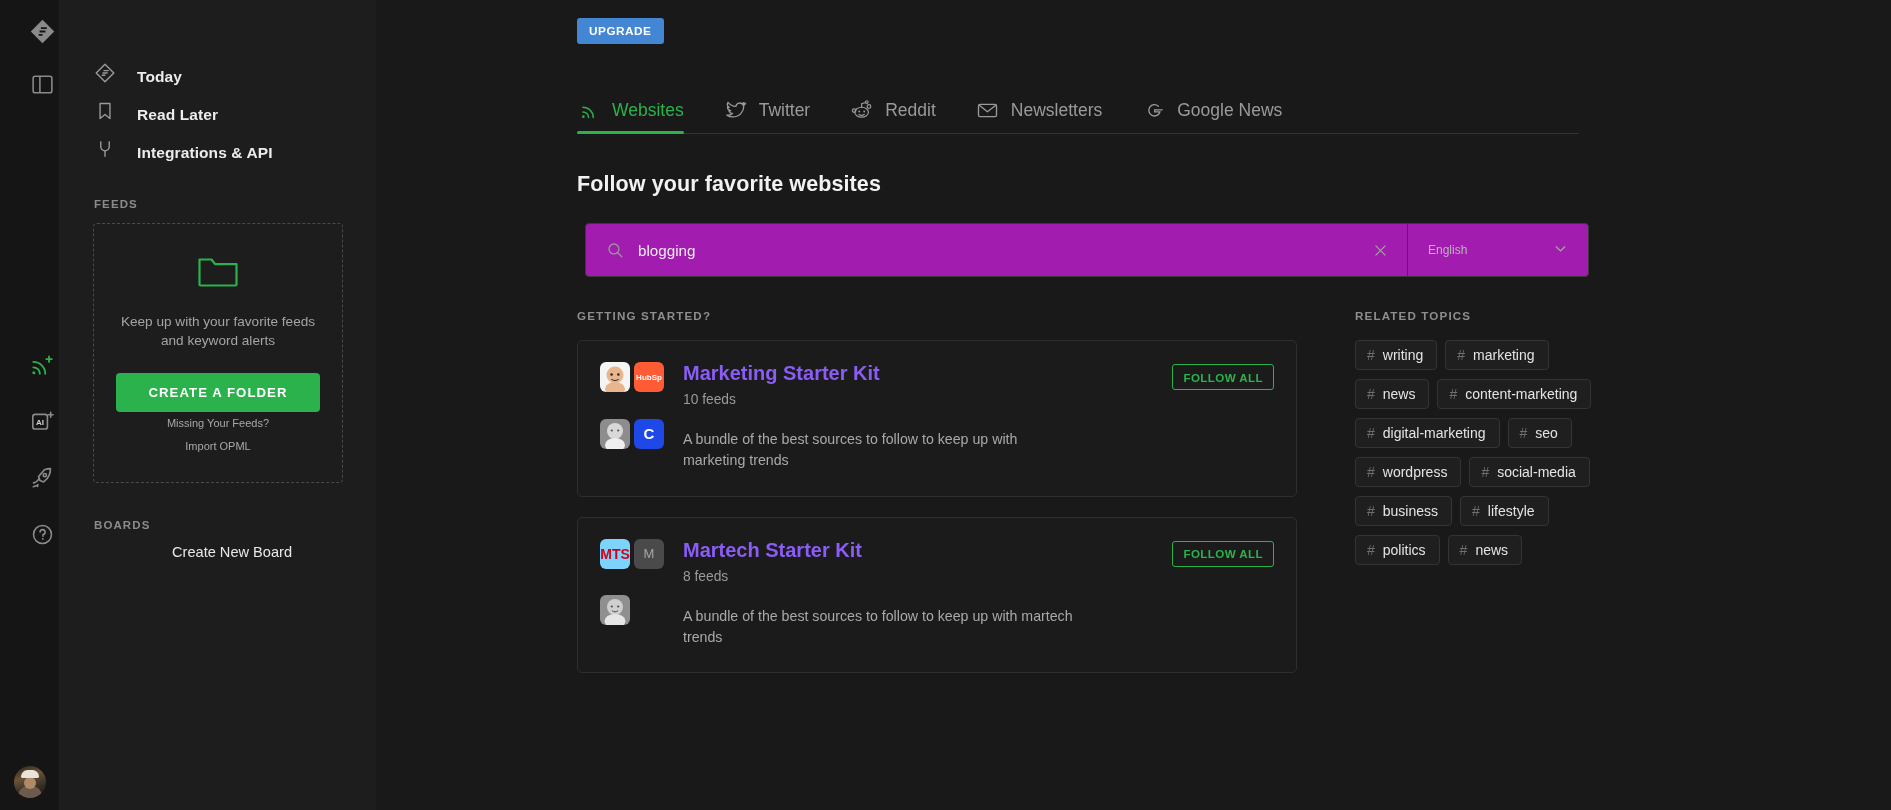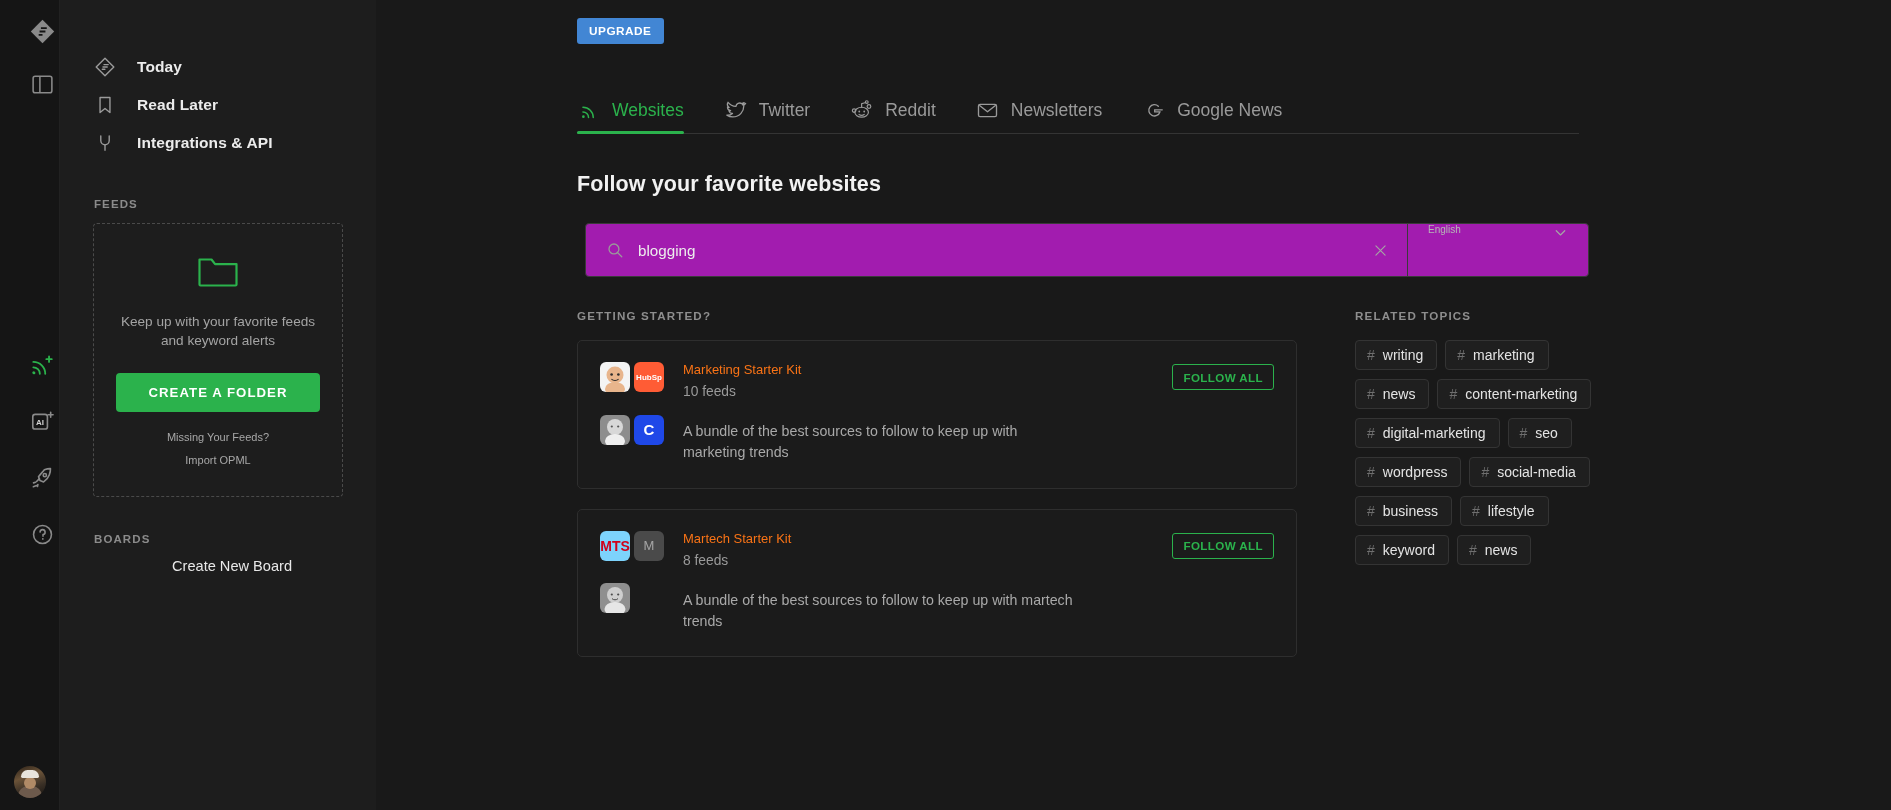--- a/index.html
+++ b/index.html
@@ -50,21 +50,21 @@
   
   .sidebar {
     width: 316px; flex: 0 0 316px;
     height: 810px;
     background: #1d1d1d;
     padding: 0 0 0 0;
     position: relative;
   }
   .nav-list { padding: 48px 0 0 0; }
   .nav-item {
-    display: flex; align-items: center;
+    display: flex; align-items: flex-end;
     height: 38px;
     padding-left: 32px;
     cursor: pointer;
   }
   .nav-item .nav-ico {
     width: 26px; height: 26px; margin-right: 19px;
     display:flex; align-items:center; justify-content:center;
     color: #9b9b9b; flex: 0 0 26px;
   }
   .nav-item .nav-label {
@@ -86,21 +86,21 @@
     color: #a4a4a4; font-size: 13.6px; line-height: 1.42;
     margin-bottom: 22px;
   }
   .btn-create {
     display: block; width: 100%;
     background: #2bb24c; color: #fff;
     border: none; border-radius: 4px;
     height: 39px;
     font-family: "Liberation Sans", sans-serif;
     font-size: 13.2px; font-weight: bold; letter-spacing: 1.05px;
-    cursor: pointer; margin-bottom: 14px;
+    cursor: pointer; margin-bottom: 0;
   }
   .link-sub {
     display:block; color:#a8a8a8; font-size: 11px;
     text-decoration: none; line-height: 2.1; cursor: pointer;
   }
   .boards-item {
     color: #e8e8e8; font-size: 14.6px;
     padding-left: 112px; margin-top: 2px; cursor: pointer;
   }
 
@@ -159,23 +159,23 @@
     color: #ededed; font-size: 15.2px;
     font-family: "Liberation Sans", sans-serif;
   }
   .search-clear {
     width: 54px; display: flex; align-items: center; justify-content: center;
     color: #a5a5a5; cursor: pointer; background: none; border: none;
   }
   .lang-select {
     width: 181px; flex: 0 0 181px;
     border-left: 1px solid #3a3a3a;
-    display: flex; align-items: flex-start; justify-content: space-between;
+    display: flex; align-items: center; justify-content: space-between;
     padding: 0 19px 0 20px; cursor: pointer;
-    color: #b6b6b6; font-size: 10px;
+    color: #b6b6b6; font-size: 12px;
   }
 
   .cols { display: flex; margin-top: 32px; gap: 58px; }
   .col-left { width: 720px; flex: 0 0 720px; }
   .col-right { width: 270px; flex: 0 0 270px; }
 
   .col-head {
     color: #8e8e8e; font-size: 11.6px; font-weight: bold; letter-spacing: 1.15px;
     margin-bottom: 18px;
   }
@@ -185,21 +185,21 @@
     padding: 21px 22px 24px 22px;
     margin-bottom: 20px;
     display: flex; gap: 19px;
     position: relative;
   }
   .kit-icons { width: 64px; flex: 0 0 64px; display: grid; grid-template-columns: 30px 30px; gap: 4px; }
   .kit-ic { width: 30px; height: 30px; border-radius: 6px; overflow: hidden; position: relative;
             display:flex; align-items:center; justify-content:center;
             font-size: 9px; font-weight: bold; color:#fff; }
   .kit-body { flex: 1 1 auto; }
-  .kit-title { color: #f97316; font-size: 13px; font-weight: normal; }
+  .kit-title { color: #8b5cf6; font-size: 20px; font-weight: bold; }
   .kit-count { color: #9a9a9a; font-size: 13.8px; margin-top: 7px; }
   .kit-desc { color: #a9a9a9; font-size: 14.2px; line-height: 1.5; margin-top: 22px; max-width: 400px; }
   .btn-follow-all {
     position: absolute; right: 22px; top: 23px;
     background: transparent; color: #2bb24c;
     border: 1px solid #2bb24c; border-radius: 3px;
     height: 26px; padding: 0 10px;
     font-family: "Liberation Sans", sans-serif;
     font-size: 11.6px; font-weight: bold; letter-spacing: .4px;
     cursor: pointer; white-space: nowrap;
@@ -515,21 +515,21 @@
               <div class="topic">
                 <span class="hash">#</span>
                 <span>business</span>
               </div>
               <div class="topic">
                 <span class="hash">#</span>
                 <span>lifestyle</span>
               </div>
               <div class="topic">
                 <span class="hash">#</span>
-                <span>keyword</span>
+                <span>politics</span>
               </div>
               <div class="topic">
                 <span class="hash">#</span>
                 <span>news</span>
               </div>
             </div>
         </div>
 
       </div>
     </div>

